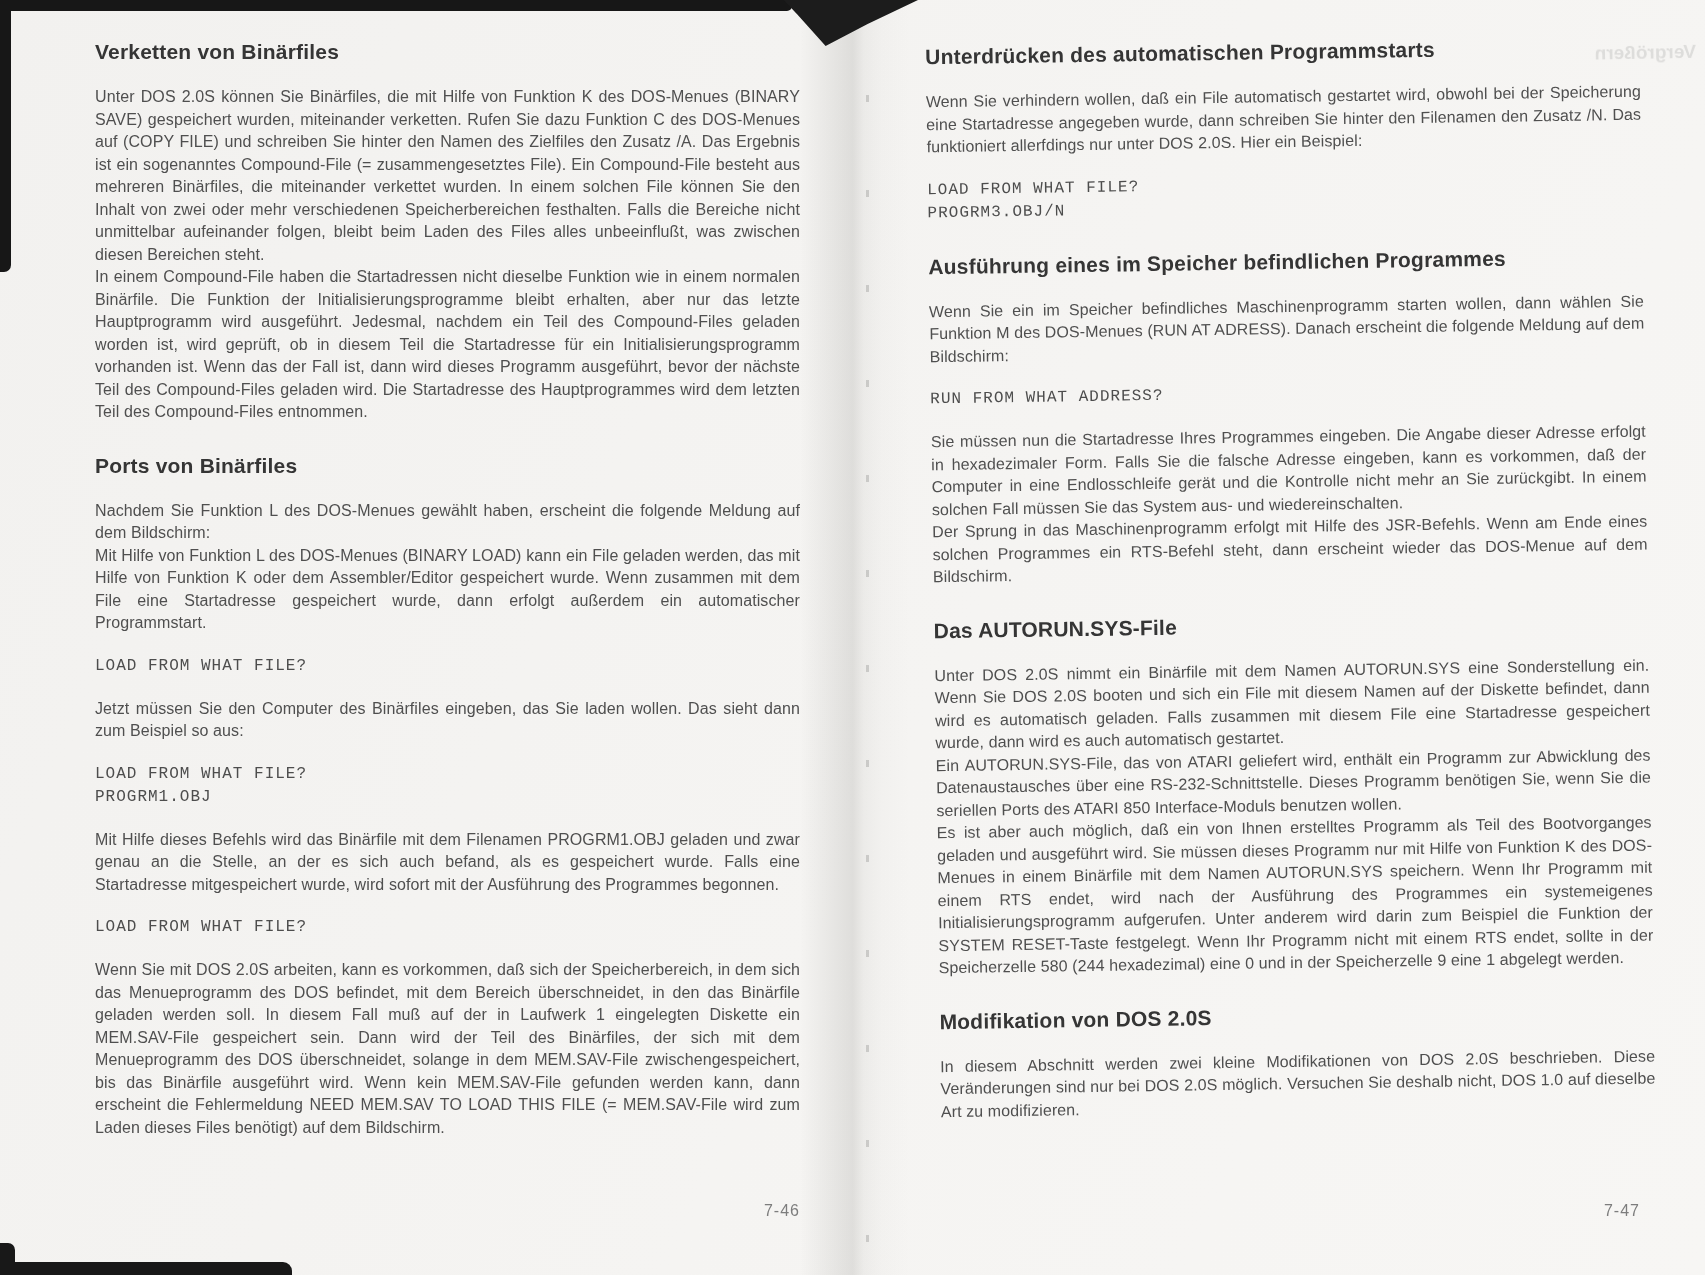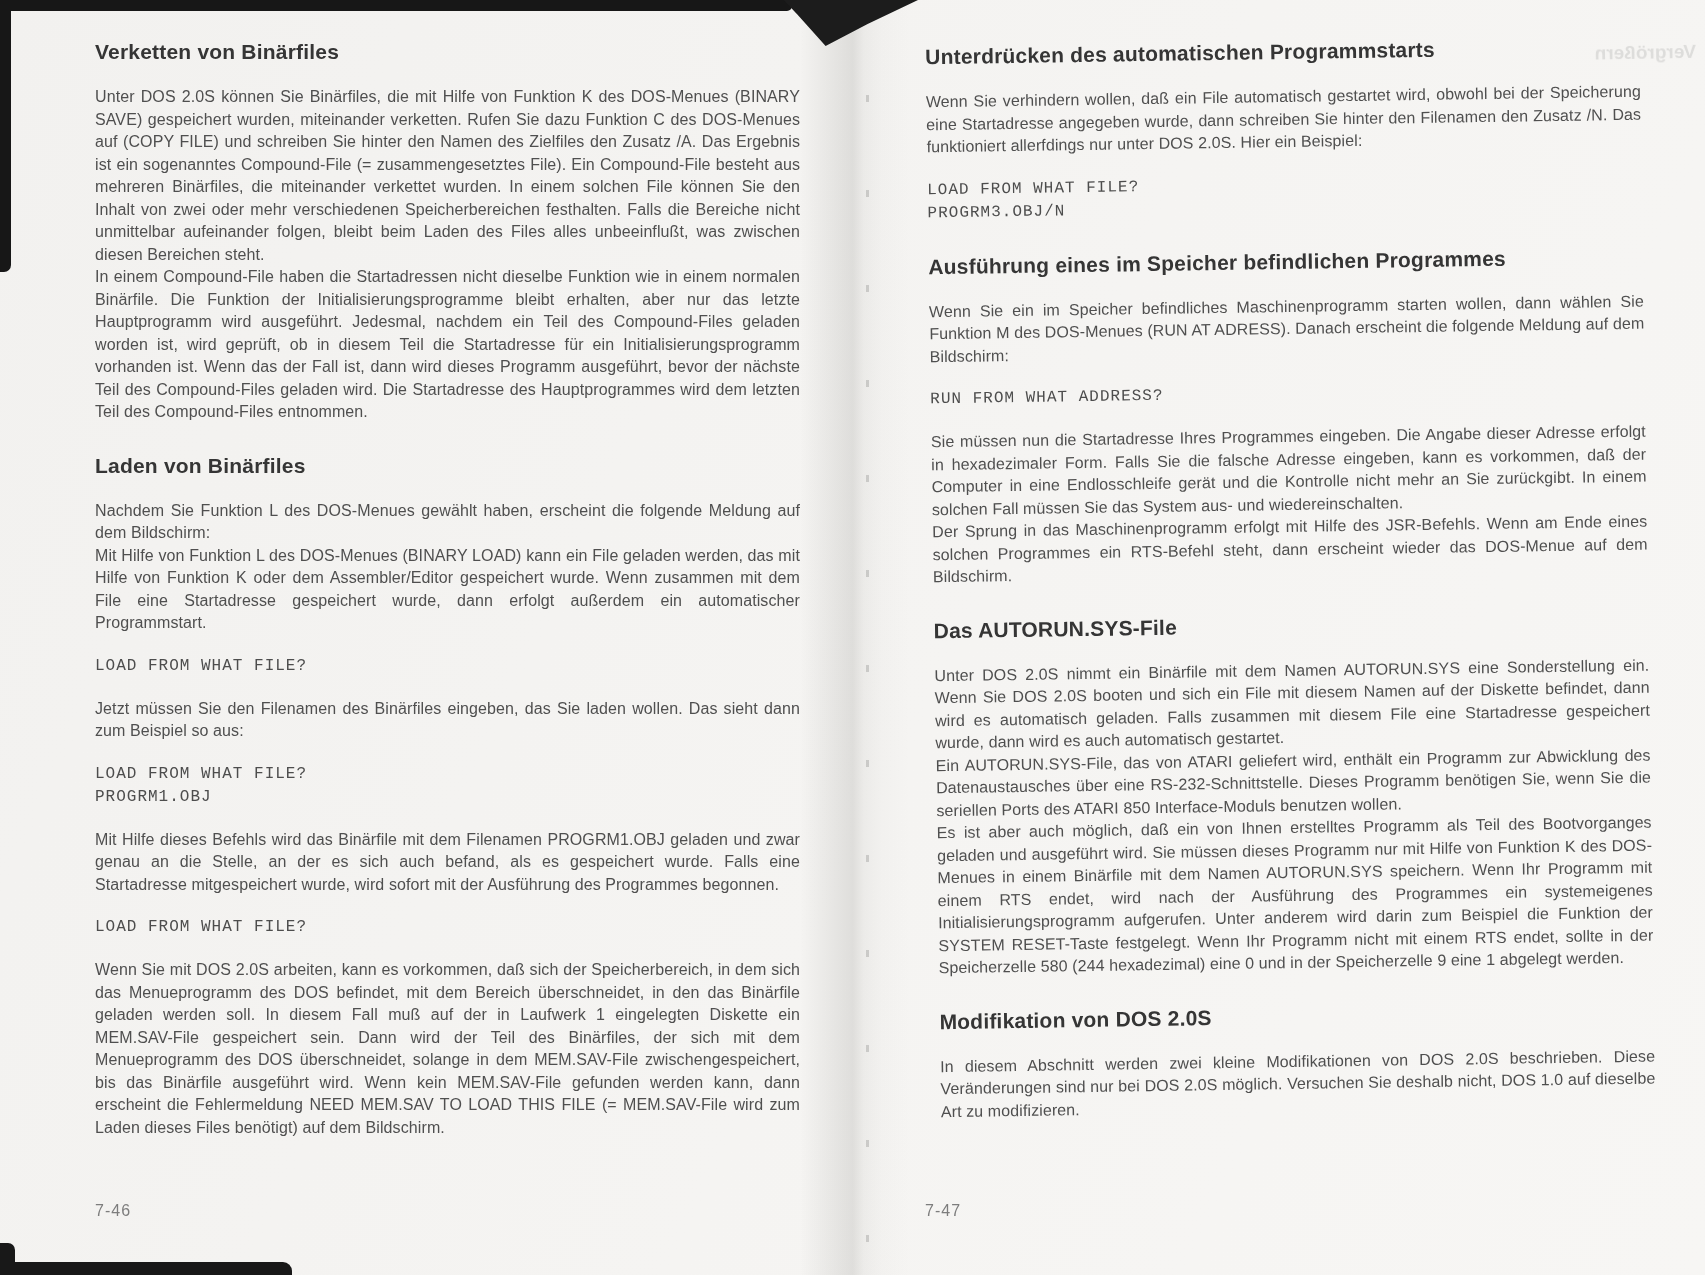--- a/index.html
+++ b/index.html
@@ -52,21 +52,21 @@
     line-height: 23px;
     color: #4d4d4d;
     letter-spacing: 1px;
   }
   .pagenum {
     position: absolute;
     bottom: 55px;
     font-size: 16px;
     color: #7d7d7d;
     letter-spacing: 1px;
-    text-align: left;
+    text-align: right;
   }
   .page-left  .pagenum { left: 95px; width: 705px; }
   .page-right .pagenum { left: 93px; width: 715px; margin-top: 14px; }
 
   
   .gutter {
     position: absolute;
     left: 800px; top: 0;
     width: 110px; height: 100%;
     background: linear-gradient(to right,
@@ -142,27 +142,27 @@
   <section class="page page-left">
     <div class="content">
 
       <div class="section">
         <h2 class="section-heading">Verketten von Binärfiles</h2>
         <p class="para">Unter DOS 2.0S können Sie Binärfiles, die mit Hilfe von Funktion K des DOS-Menues (BINARY SAVE) gespeichert wurden, miteinander verketten. Rufen Sie dazu Funktion C des DOS-Menues  auf (COPY FILE) und schreiben Sie hinter den Namen des Zielfiles den Zusatz /A. Das Ergebnis ist ein sogenanntes Compound-File (= zusammengesetztes File). Ein Compound-File besteht aus mehreren Binärfiles, die miteinander verkettet wurden. In einem solchen File können Sie den Inhalt von zwei oder mehr verschiedenen Speicherbereichen festhalten. Falls die Bereiche nicht unmittelbar aufeinander folgen, bleibt beim Laden des Files alles unbeeinflußt, was zwischen diesen Bereichen steht.</p>
         <p class="para">In einem Compound-File haben die Startadressen nicht dieselbe Funktion wie in einem normalen Binärfile. Die Funktion der Initialisierungsprogramme bleibt erhalten, aber nur das letzte Hauptprogramm wird ausgeführt. Jedesmal, nachdem ein Teil des Compound-Files geladen worden ist, wird geprüft, ob in diesem Teil die Startadresse für ein Initialisierungsprogramm vorhanden ist. Wenn das der Fall ist, dann wird dieses Programm ausgeführt, bevor der nächste Teil des Compound-Files geladen wird. Die Startadresse des Hauptprogrammes wird dem letzten Teil des Compound-Files entnommen.</p>
       </div>
 
       <div class="section">
-        <h2 class="section-heading">Laden von Binärfiles</h2>
+        <h2 class="section-heading">Ports von Binärfiles</h2>
         <p class="para">Nachdem Sie Funktion L des DOS-Menues gewählt haben, erscheint die folgende Meldung auf dem Bildschirm:</p>
         <p class="para">Mit Hilfe von Funktion L des DOS-Menues (BINARY LOAD) kann ein File geladen werden, das mit Hilfe von Funktion K oder dem Assembler/Editor gespeichert wurde. Wenn zusammen mit dem File eine Startadresse gespeichert wurde, dann erfolgt außerdem ein automatischer Programmstart.</p>
         <div class="code-block">
           <div>LOAD FROM WHAT FILE?</div>
         </div>
-        <p class="para">Jetzt müssen Sie den Filenamen des Binärfiles eingeben, das Sie laden wollen. Das sieht dann zum Beispiel so aus:</p>
+        <p class="para">Jetzt müssen Sie den Computer des Binärfiles eingeben, das Sie laden wollen. Das sieht dann zum Beispiel so aus:</p>
         <div class="code-block">
           <div>LOAD FROM WHAT FILE?</div>
           <div>PROGRM1.OBJ</div>
         </div>
         <p class="para">Mit Hilfe dieses Befehls wird das Binärfile mit dem Filenamen PROGRM1.OBJ geladen und zwar genau an die Stelle, an der es sich auch befand, als es gespeichert wurde. Falls eine Startadresse mitgespeichert wurde, wird sofort mit der Ausführung des Programmes begonnen.</p>
         <div class="code-block">
           <div>LOAD FROM WHAT FILE?</div>
         </div>
         <p class="para">Wenn Sie mit DOS 2.0S arbeiten, kann es vorkommen, daß sich der Speicherbereich, in dem sich das Menueprogramm des DOS befindet, mit dem Bereich überschneidet, in den das Binärfile geladen werden soll. In diesem Fall muß auf der in Laufwerk 1 eingelegten Diskette ein MEM.SAV-File gespeichert sein. Dann wird der Teil des Binärfiles, der sich mit dem Menueprogramm des DOS überschneidet, solange in dem MEM.SAV-File zwischengespeichert, bis das Binärfile ausgeführt wird. Wenn kein MEM.SAV-File gefunden werden kann, dann erscheint die Fehlermeldung NEED MEM.SAV TO LOAD THIS FILE (= MEM.SAV-File wird zum Laden dieses Files benötigt) auf dem Bildschirm.</p>
       </div>

